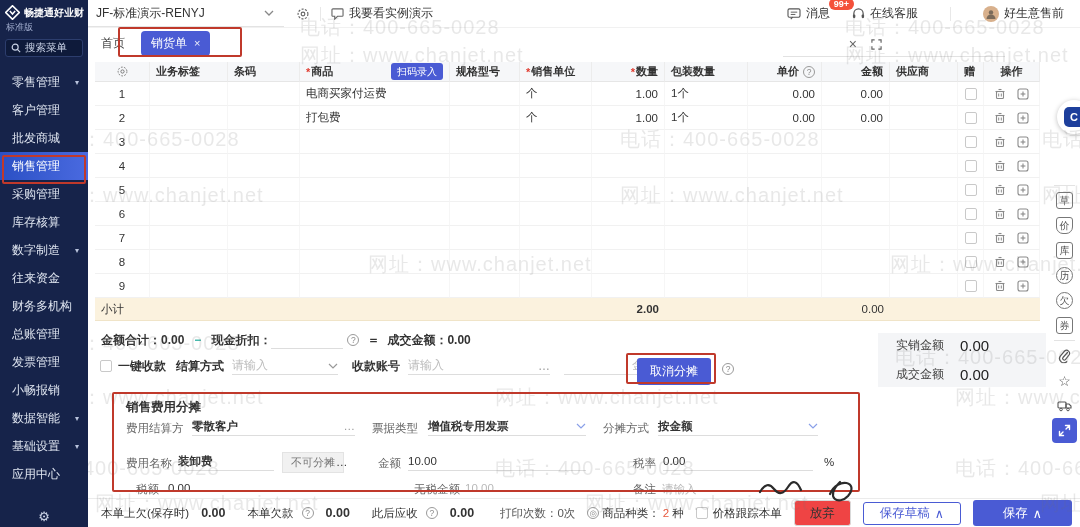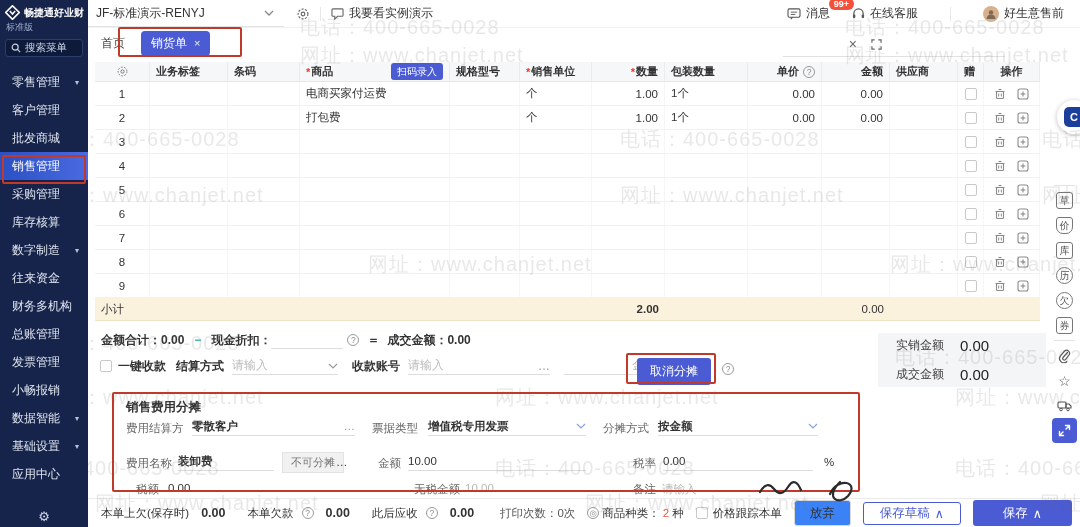--- a/index.html
+++ b/index.html
@@ -74,21 +74,21 @@
   .fstatic { position:absolute; font-size:11.5px; color:#333; z-index:3; white-space:nowrap; }
   .gray { color:#b9b9b9; }
   .noshare-btn { position:absolute; left:282px; top:452px; background:#f1f1f1; border:1px solid #e3e3e3; color:#777; font-size:11px; padding:2px 8px; border-radius:0; z-index:3; cursor:default; }
 
   
   .bottombar { position:absolute; left:88px; bottom:0; width:992px; height:29px; background:#fff; border-top:1px solid #ebebeb; display:flex; align-items:center; font-size:11.5px; color:#333; z-index:8; padding:0 8px 0 13px; gap:8px; white-space:nowrap; }
   .bb-val { font-weight:bold; font-size:12.5px; margin:0 14px 0 4px; }
   .bb-right { margin-left:auto; display:flex; align-items:center; gap:12px; }
   .orange { color:#e8583d; }
   .btn { border-radius:3px; font-size:12.5px; display:inline-flex; align-items:center; justify-content:center; gap:5px; cursor:pointer; }
-  .btn-plain { border:1px solid #d9d9d9; background:#3b82f6; color:#333; height:23px; padding:12px 15px; }
+  .btn-plain { border:1px solid #d9d9d9; background:#ef4444; color:#333; height:23px; padding:12px 15px; }
   .btn-outline { border:1px solid #4a5bd4; background:#fff; color:#4a5bd4; height:23px; padding:0 16px; }
   .btn-primary { border:none; background:#4a5bd4; color:#fff; height:26px; padding:0 30px; }
 
   
   .rtool { position:absolute; left:1051px; top:183px; width:27px; z-index:6; display:flex; flex-direction:column; align-items:center; }
   .ricon { width:25px; height:25px; display:flex; align-items:center; justify-content:center; color:#555; cursor:pointer; }
   .gsq { width:17px; height:17px; border:1px solid #777; display:flex; align-items:center; justify-content:center; font-size:10px; color:#555; }
   .shape-square { border-radius:3px; } .shape-circle { border-radius:50%; } .shape-shield { border-radius:3px 3px 7px 7px; }
   .ricon.active { background:#4a5bd4; border-radius:4px; }
   .rsep { width:21px; height:1px; background:#e3e3e3; margin:2px 0; }

